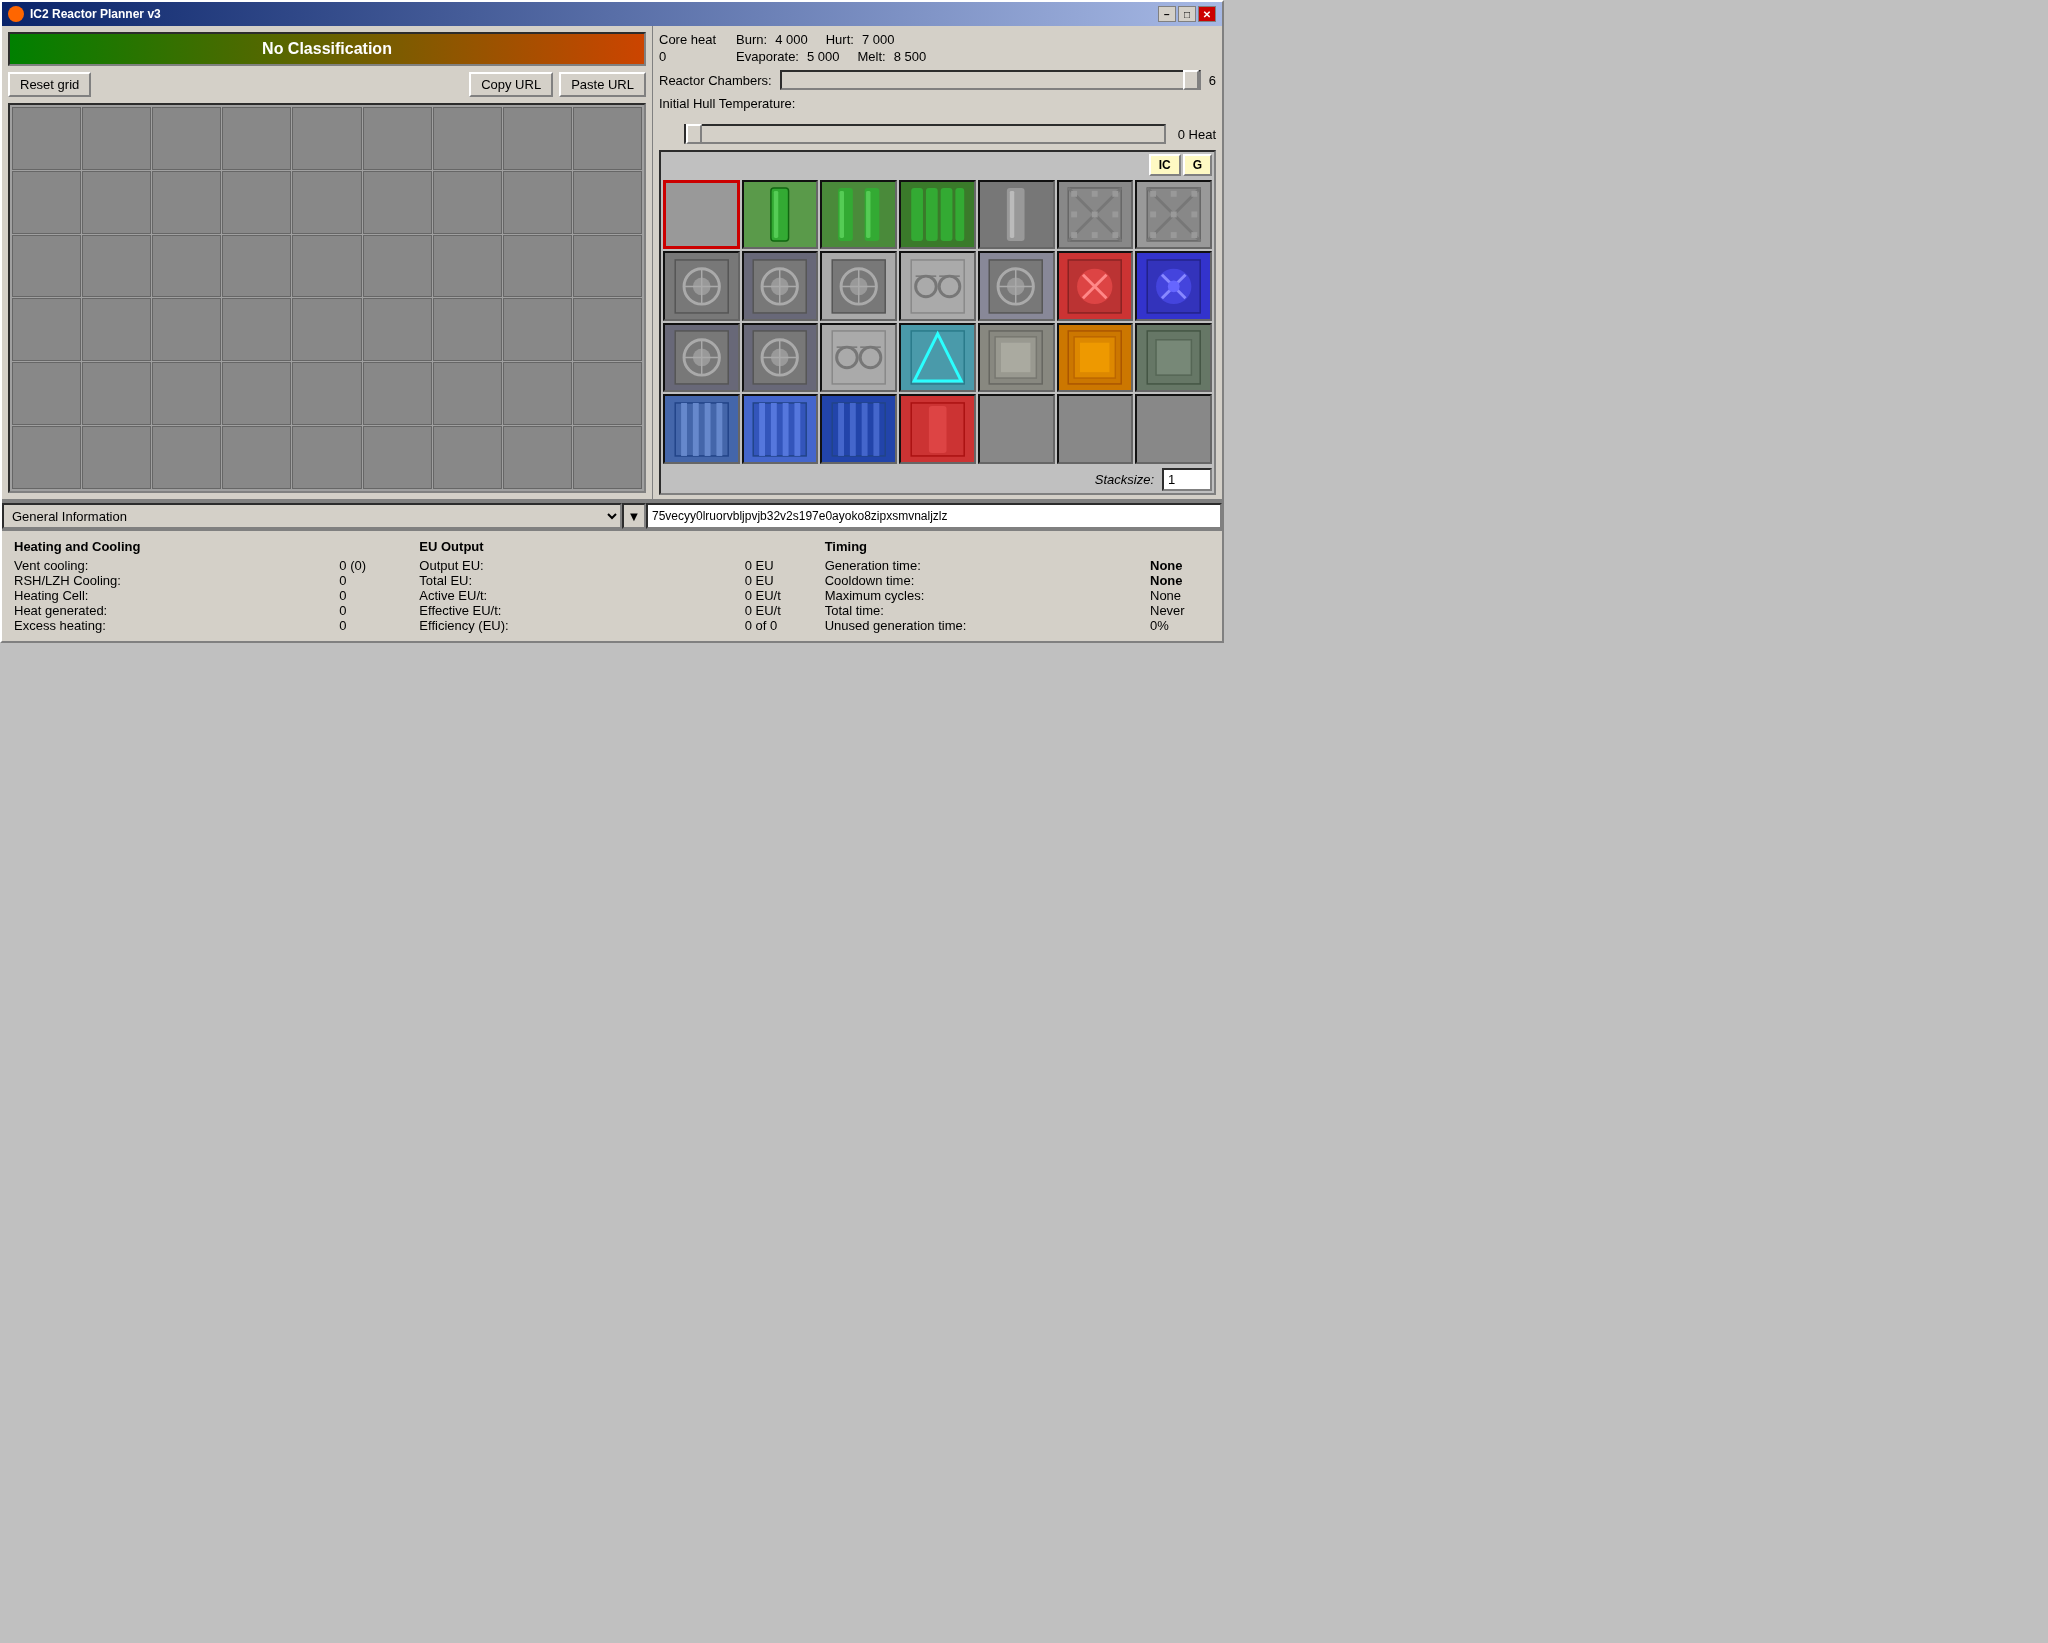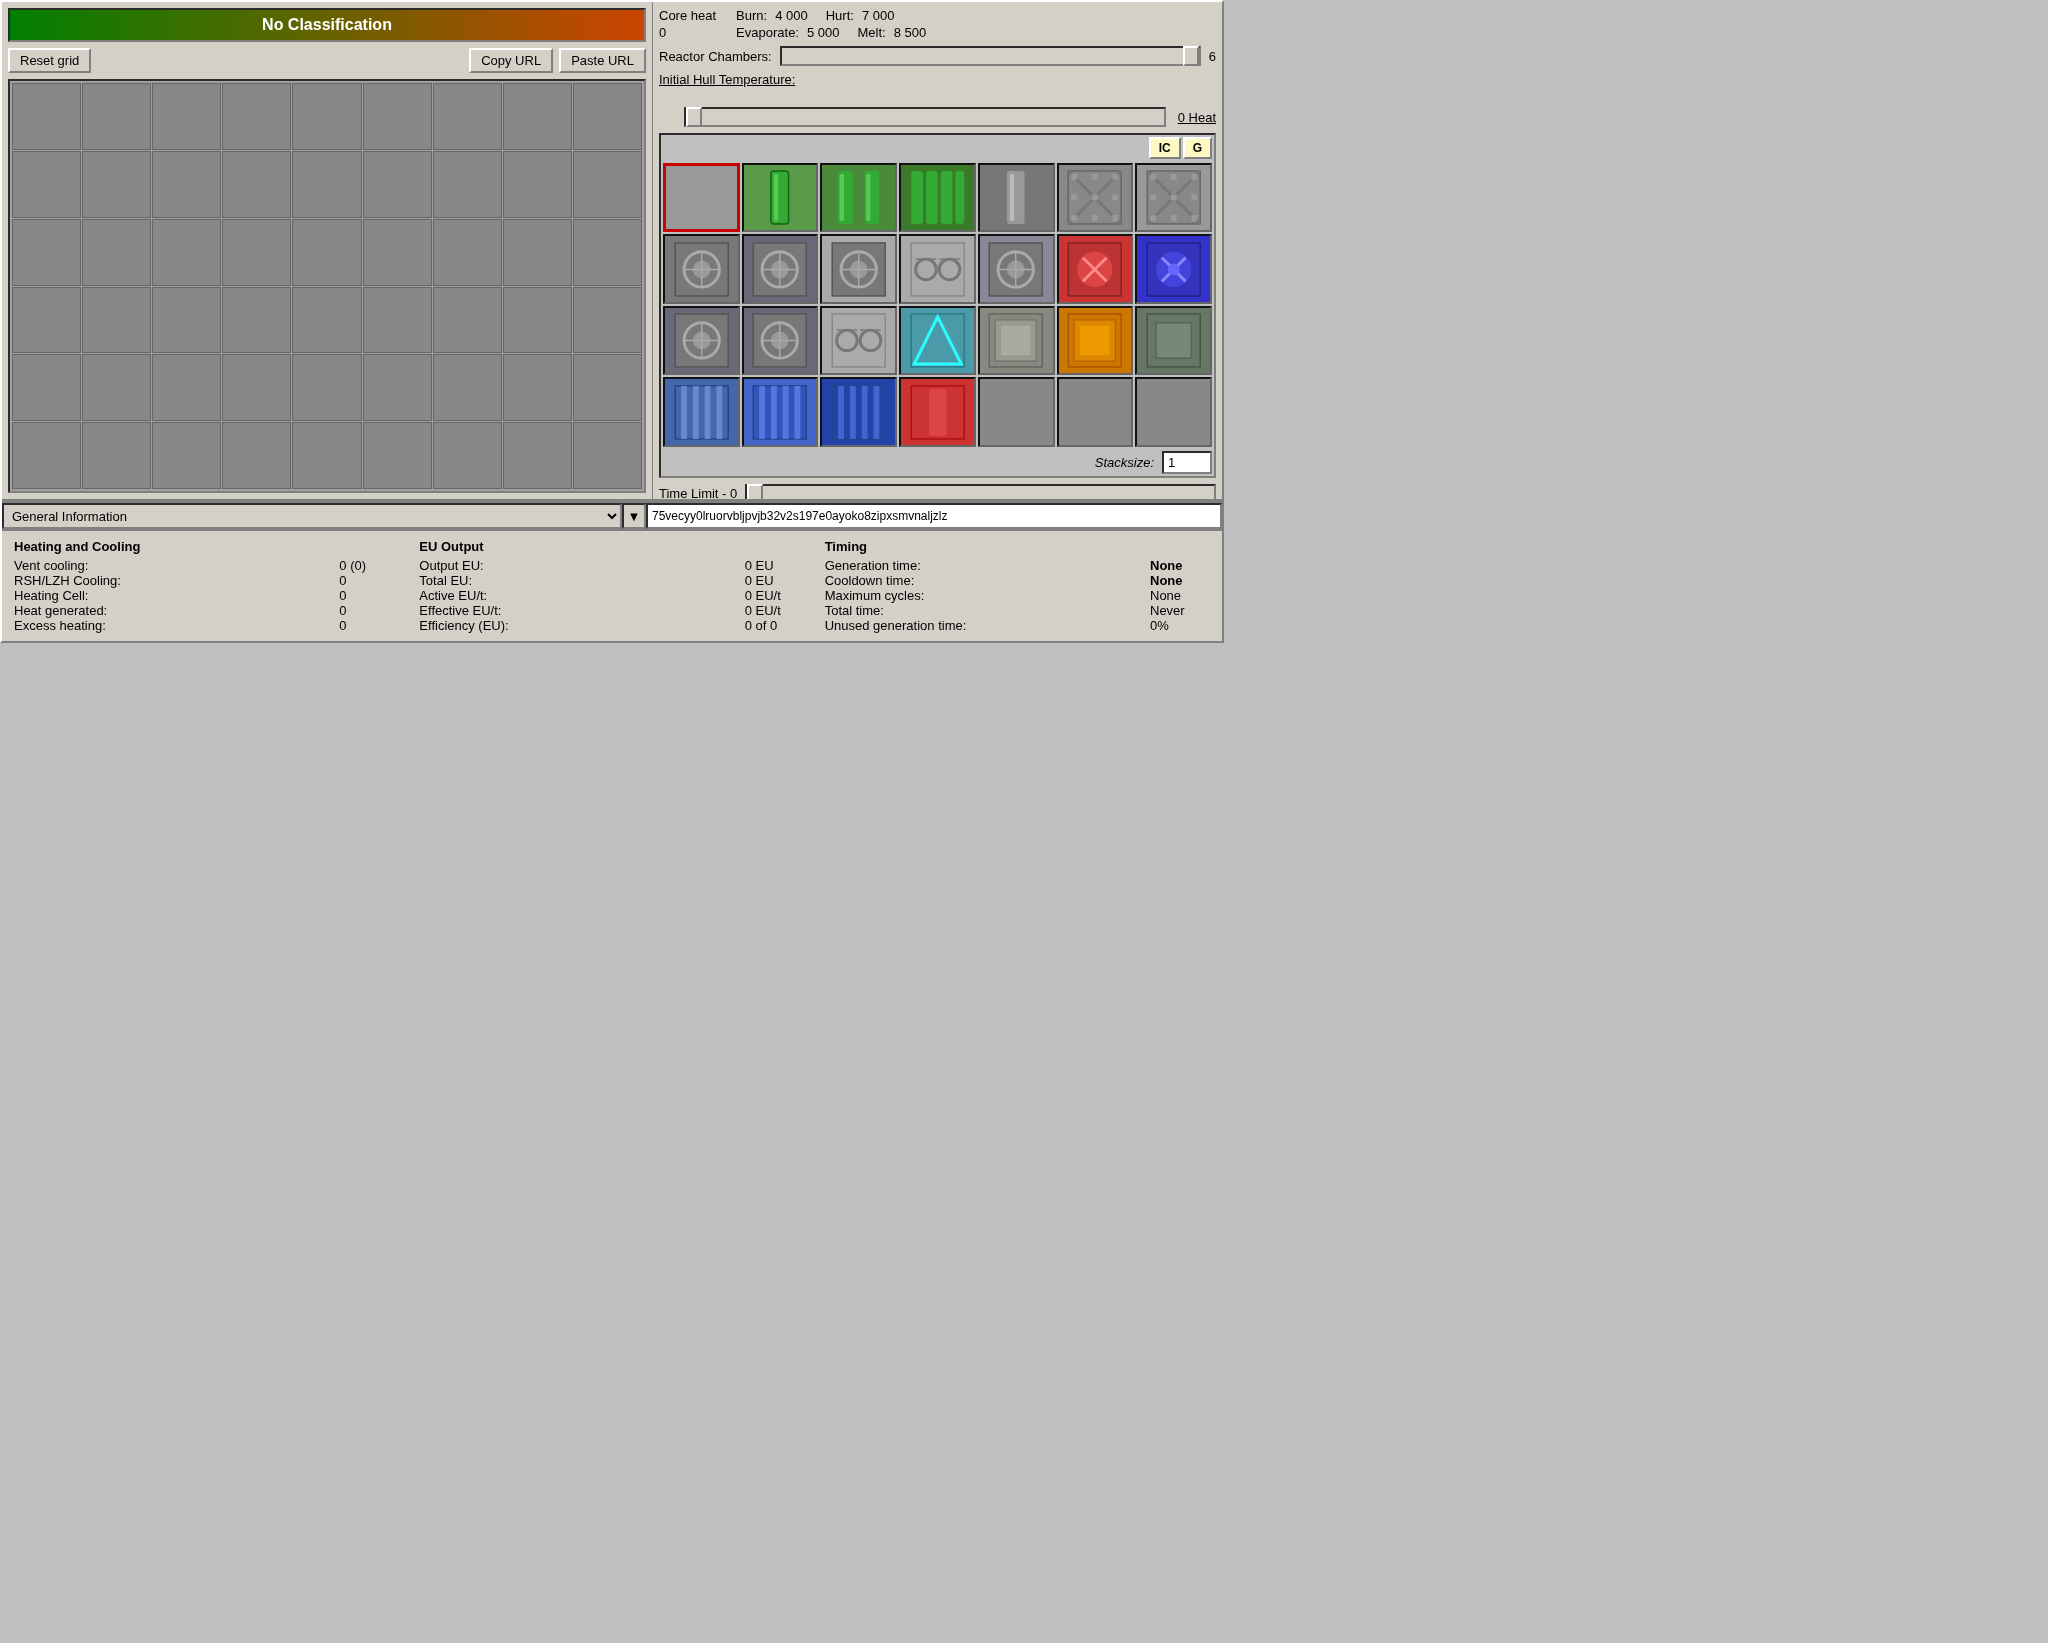--- a/index.html
+++ b/index.html
@@ -168,22 +168,21 @@
       background: #d4d0c8;
       border-top: 2px solid #ffffff;
       border-left: 2px solid #ffffff;
       border-right: 2px solid #808080;
       border-bottom: 2px solid #808080;
       cursor: pointer;
     }
     .hull-temp-section {
       display: flex;
       flex-direction: column;
-      gap: 20px;
-      text-decoration: underline;
+      gap: 13px;
     }
     .hull-temp-slider-row {
       display: flex;
       align-items: center;
       gap: 4px;
       padding-left: 25px;
     }
     .component-panel {
       border: 2px inset #808080;
       background: #c0c0c0;
@@ -306,20 +305,31 @@
     }
     .info-row-label { flex: 1; }
     .info-row-value { min-width: 60px; text-align: left; }
     .info-row-value.bold { font-weight: bold; }
   </style>
 </head>
 <body>
 
 <div class="window">
 
+  <div class="title-bar">
+    <div class="title-bar-left">
+      <div class="title-icon"></div>
+      <span class="title-text">IC2 Reactor Planner v3</span>
+    </div>
+    <div class="title-buttons">
+      <button class="title-btn">−</button>
+      <button class="title-btn">□</button>
+      <button class="title-btn close">✕</button>
+    </div>
+  </div>
 
   <div class="content">
 
     <div class="left-panel">
 
       <div class="classification-bar">
         <span>No Classification</span>
       </div>
 
       <div class="toolbar">

